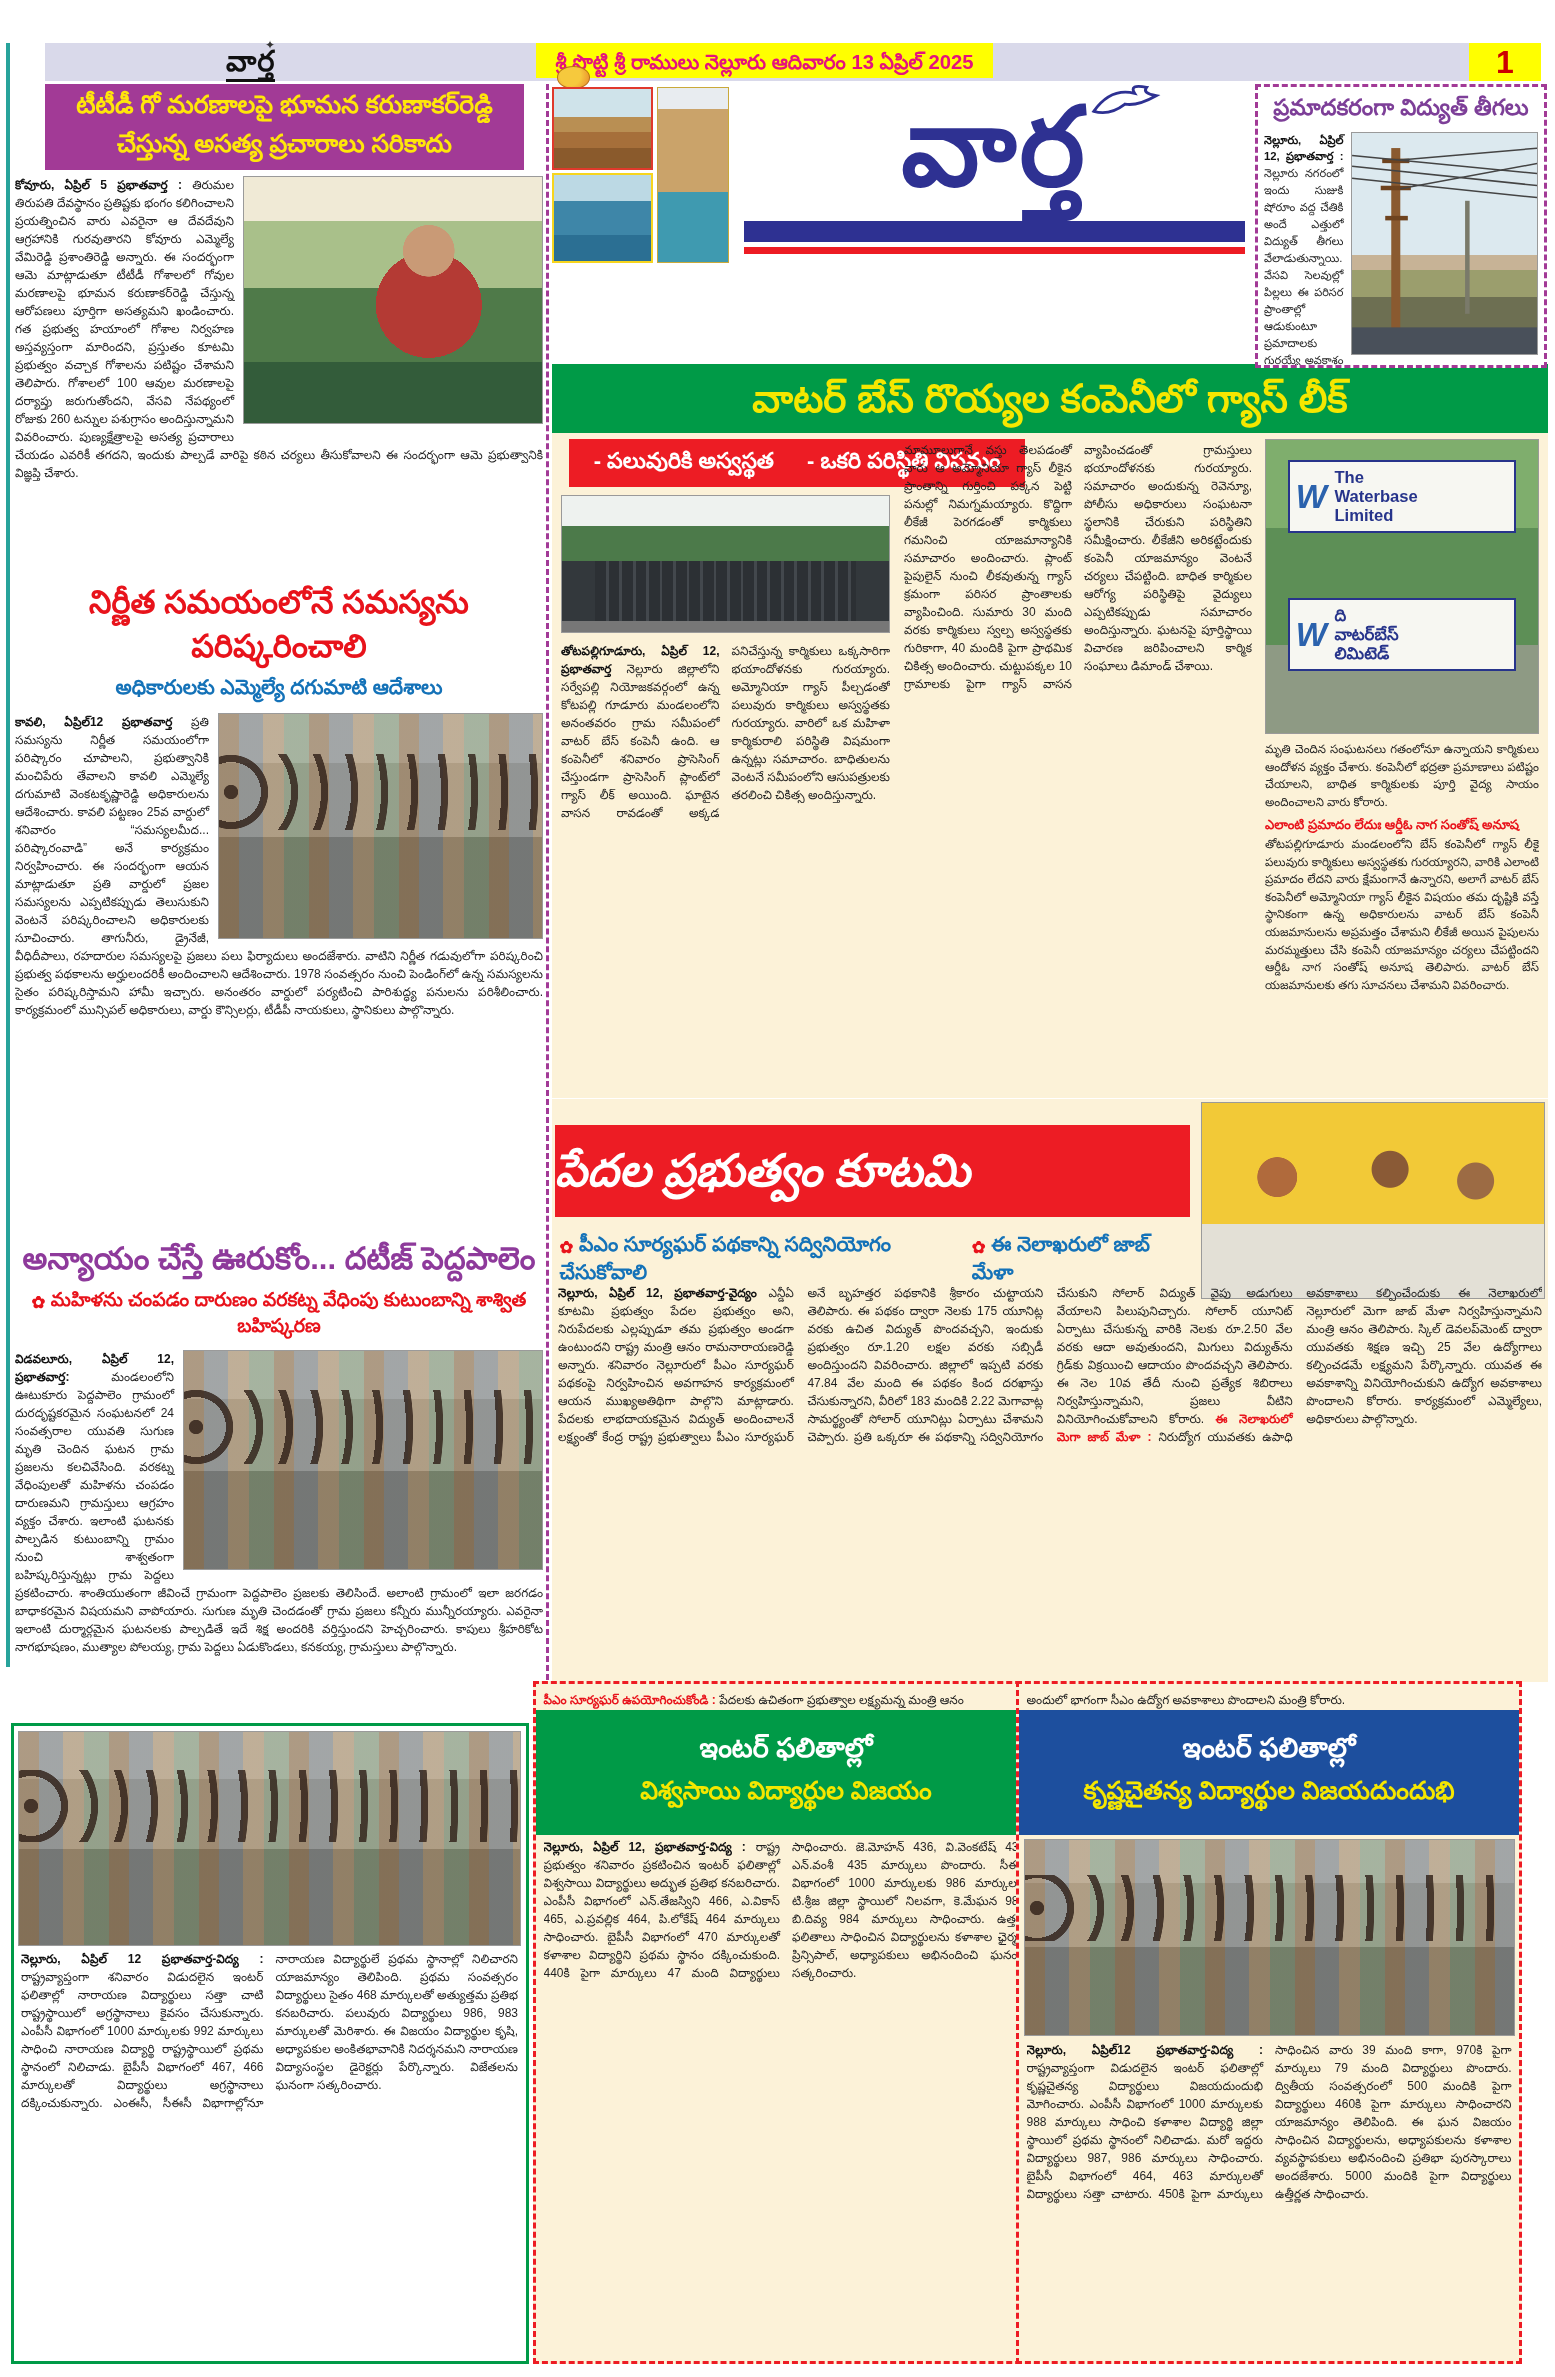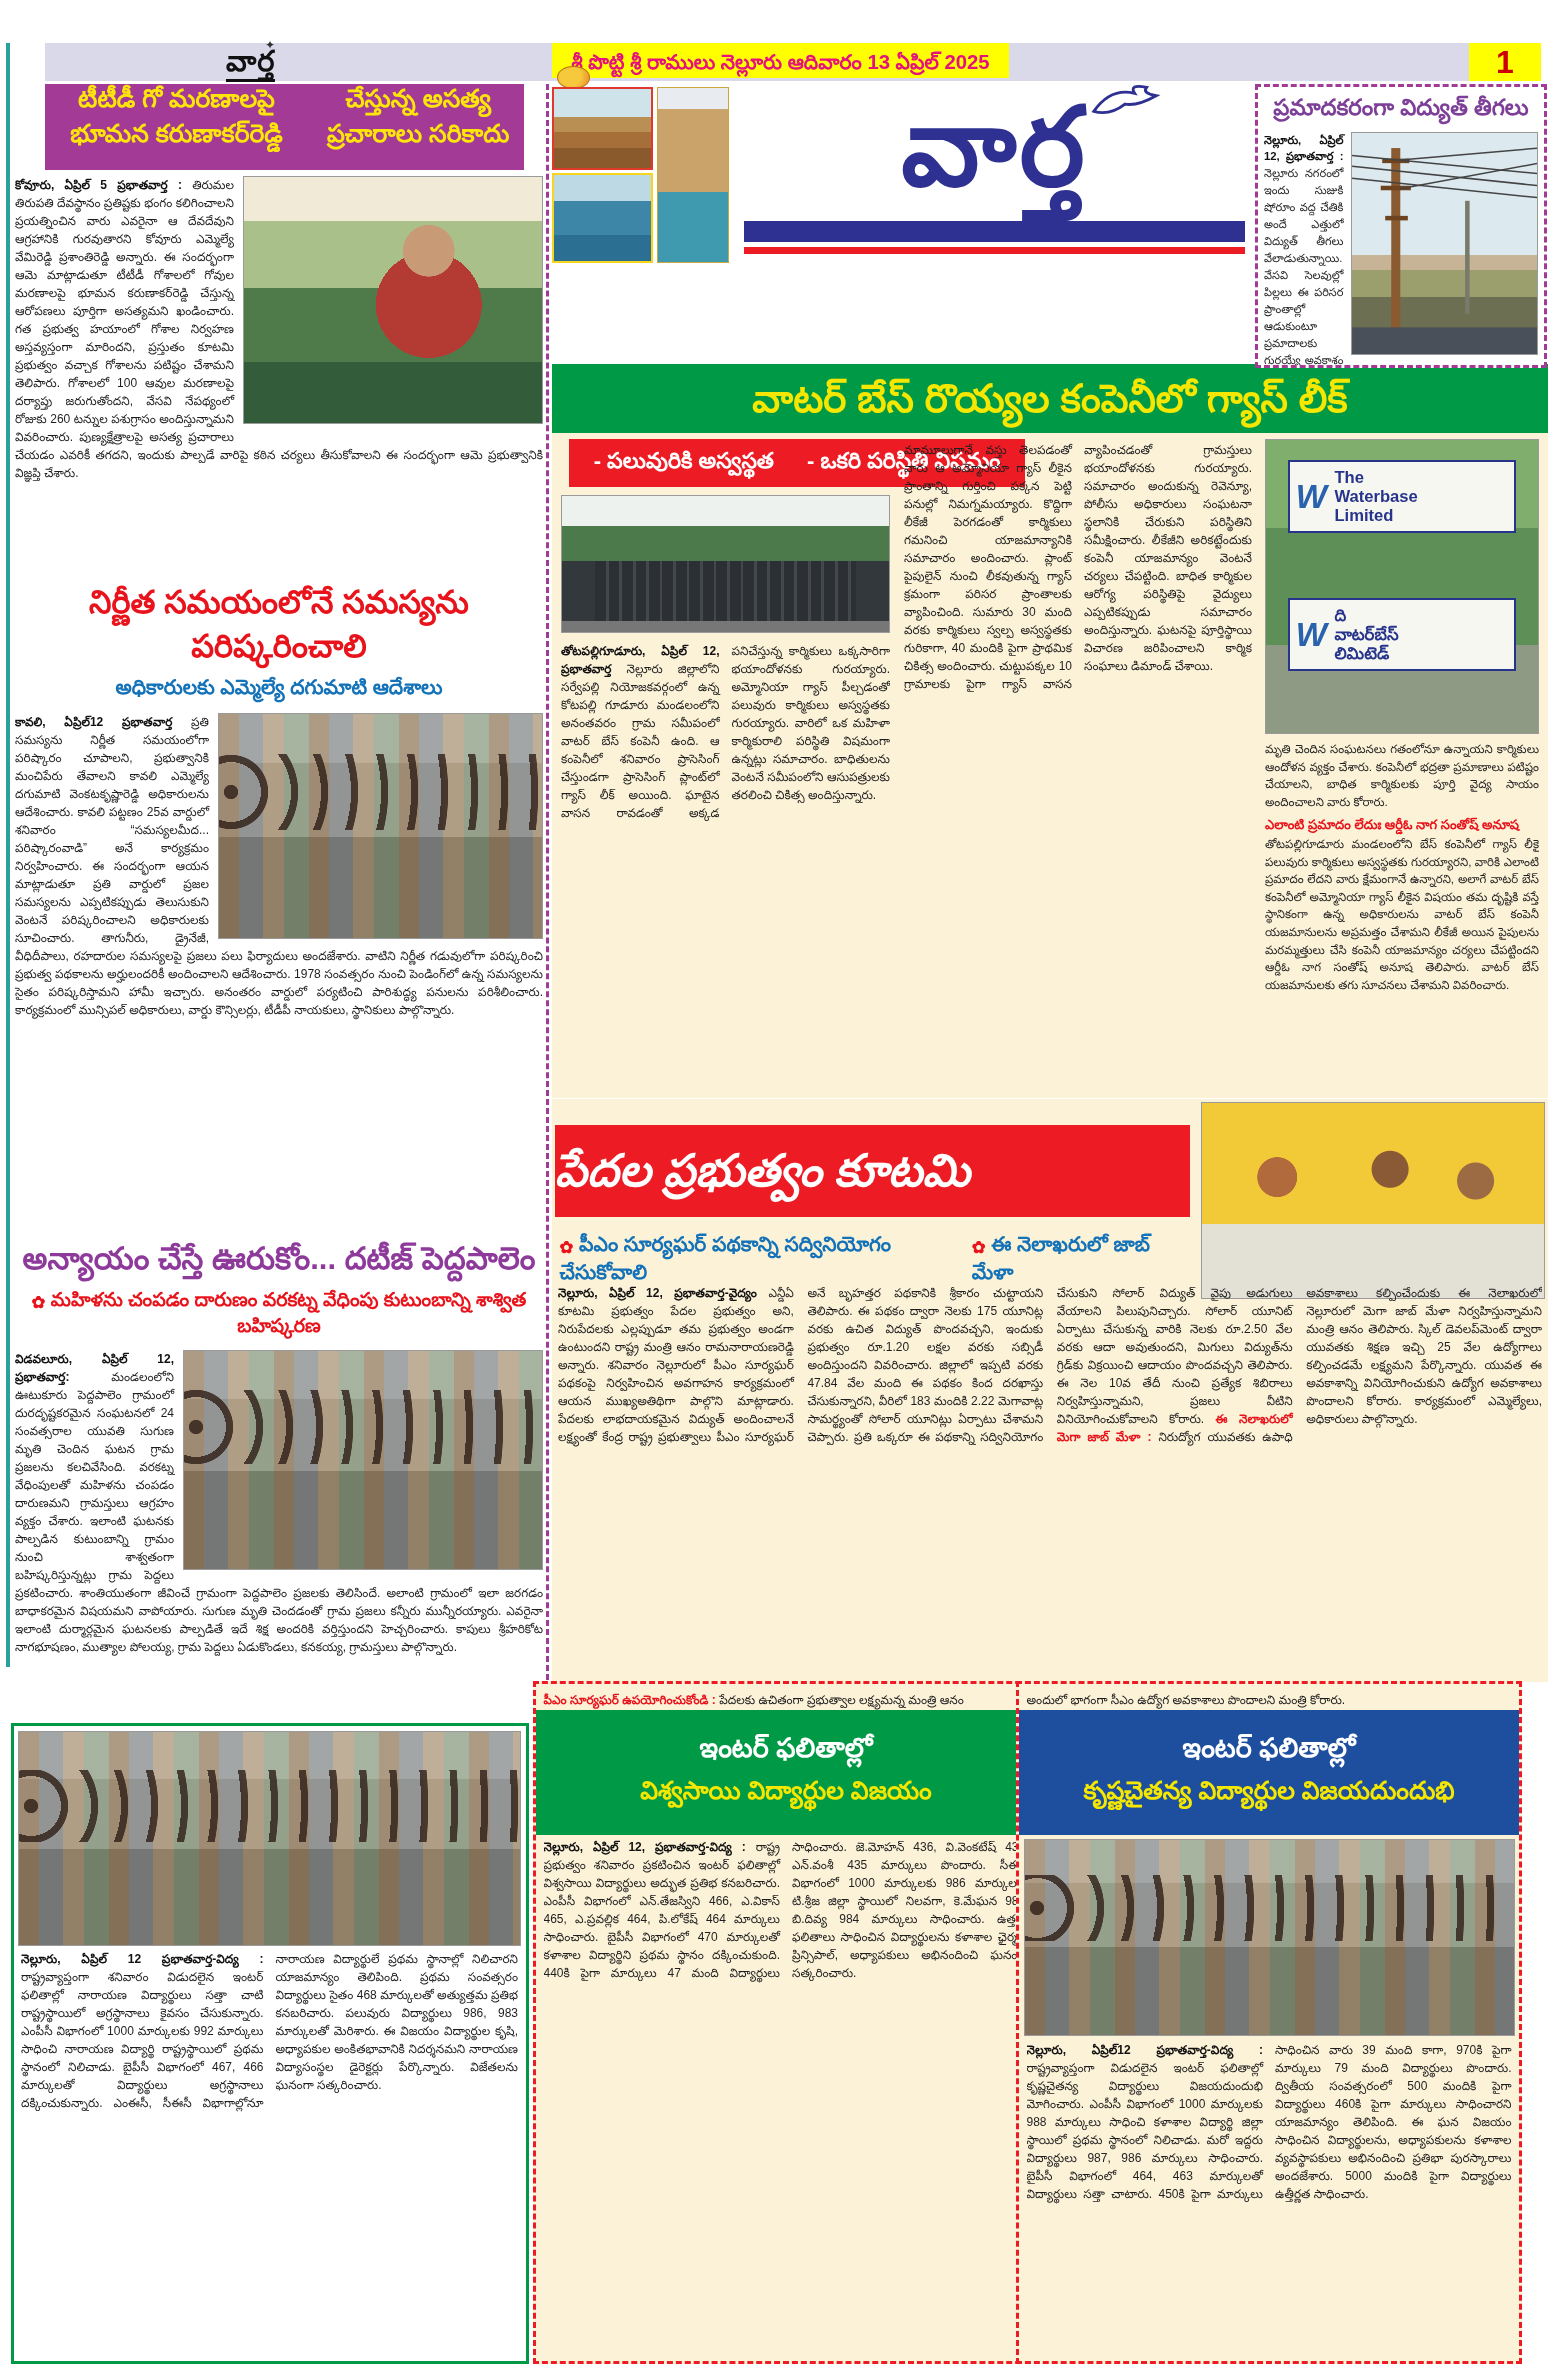--- a/index.html
+++ b/index.html
@@ -5,21 +5,21 @@
   html,body{margin:0;padding:0;background:#9a9a9a;}
   .page{position:relative;width:1556px;height:2377px;background:#ffffff;overflow:hidden;
         font-family:"Liberation Sans",sans-serif;color:#1c1c1c;}
   [data-interactable]{box-sizing:border-box;}
 
   
   .topbar{position:absolute;left:45px;top:43px;width:1496px;height:38px;background:#d9d9ea;}
   .topbar .mini-logo{position:absolute;left:181px;top:0.8px;font-size:29px;font-weight:bold;color:#111;
         border-bottom:3px solid #111;line-height:35px;letter-spacing:0.8px;}
   .topbar .mini-star{position:absolute;left:220px;top:-5.3px;font-size:12px;color:#333;}
-  .topbar .edition{position:absolute;left:507px;top:0;width:457px;height:35px;background:#ffff00;
+  .topbar .edition{position:absolute;left:491px;top:0;width:457px;height:35px;background:#ffff00;
         color:#e5127d;font-weight:bold;font-size:20.3px;text-align:center;line-height:38px;}
   .topbar .pageno{position:absolute;right:0;top:0;width:72px;height:38px;background:#ffff00;
         color:#cc0000;font-weight:bold;font-size:32px;text-align:center;line-height:38px;}
   .left-rule{position:absolute;left:6px;top:43px;width:3.8px;height:1624px;background:#27a39b;}
   .vsep{position:absolute;left:546px;top:84px;height:1596px;border-left:3px dashed #a23a96;}
 
   
   .ph{position:relative;overflow:hidden;border:0.8px solid #9a9a9a;}
   .crowd{background:
       repeating-linear-gradient(90deg, rgba(124,94,66,.55) 0 19.6px, rgba(92,104,122,.5) 19.6px 44px,
@@ -28,21 +28,21 @@
   .crowd::before{content:"";position:absolute;left:0;right:0;top:18%;height:34%;
       background:repeating-radial-gradient(circle at 12px 50%, rgba(46,30,22,.8) 0 6.8px, transparent 7.5px 30px);}
   .byline{font-weight:bold;color:#111;}
   .bodytxt{font-size:12px;line-height:1.5;text-align:justify;color:#1f1f1f;}
   .rlead{color:#e8131b;font-weight:bold;}
   .flower{color:#e8131b;font-size:16.6px;vertical-align:-1.5px;}
 
   
   .leftcol{position:absolute;left:15px;top:84px;width:528px;height:1639px;overflow:hidden;}
   .a1-head{margin-left:30px;width:479px;height:86px;background:#a23a96;color:#ffe60a;
-        font-weight:bold;font-size:25px;text-align:center;display:flex;flex-direction:row;justify-content:center;gap:4.5px;}
+        font-weight:bold;font-size:25px;text-align:center;display:flex;flex-direction:column;justify-content:center;gap:4.5px;}
   .a1-body{margin-top:6px;height:397px;overflow:hidden;}
   .a1-photo{float:right;width:300px;height:248px;margin:0 0 6px 9px;
       background:
         radial-gradient(circle at 62% 30%, #c99a76 0 25.6px, transparent 26px),
         radial-gradient(circle at 62% 52%, #b43a34 0 53px, transparent 53px),
         linear-gradient(180deg,#f0ead6 0 18%,#a9c08a 18% 45%,#4f7a49 45% 75%,#335c3a 75% 100%);}
   .a2-headline{margin-top:10.5px;text-align:center;color:#e8131b;font-weight:bold;font-size:32px;}
   .a2-subhead{margin-top:4.5px;text-align:center;color:#1472b8;font-weight:bold;font-size:20.3px;}
   .a2-body{margin-top:9px;height:528px;overflow:hidden;}
   .a2-photo{float:right;width:325px;height:226px;margin:0 0 6px 9px;}

